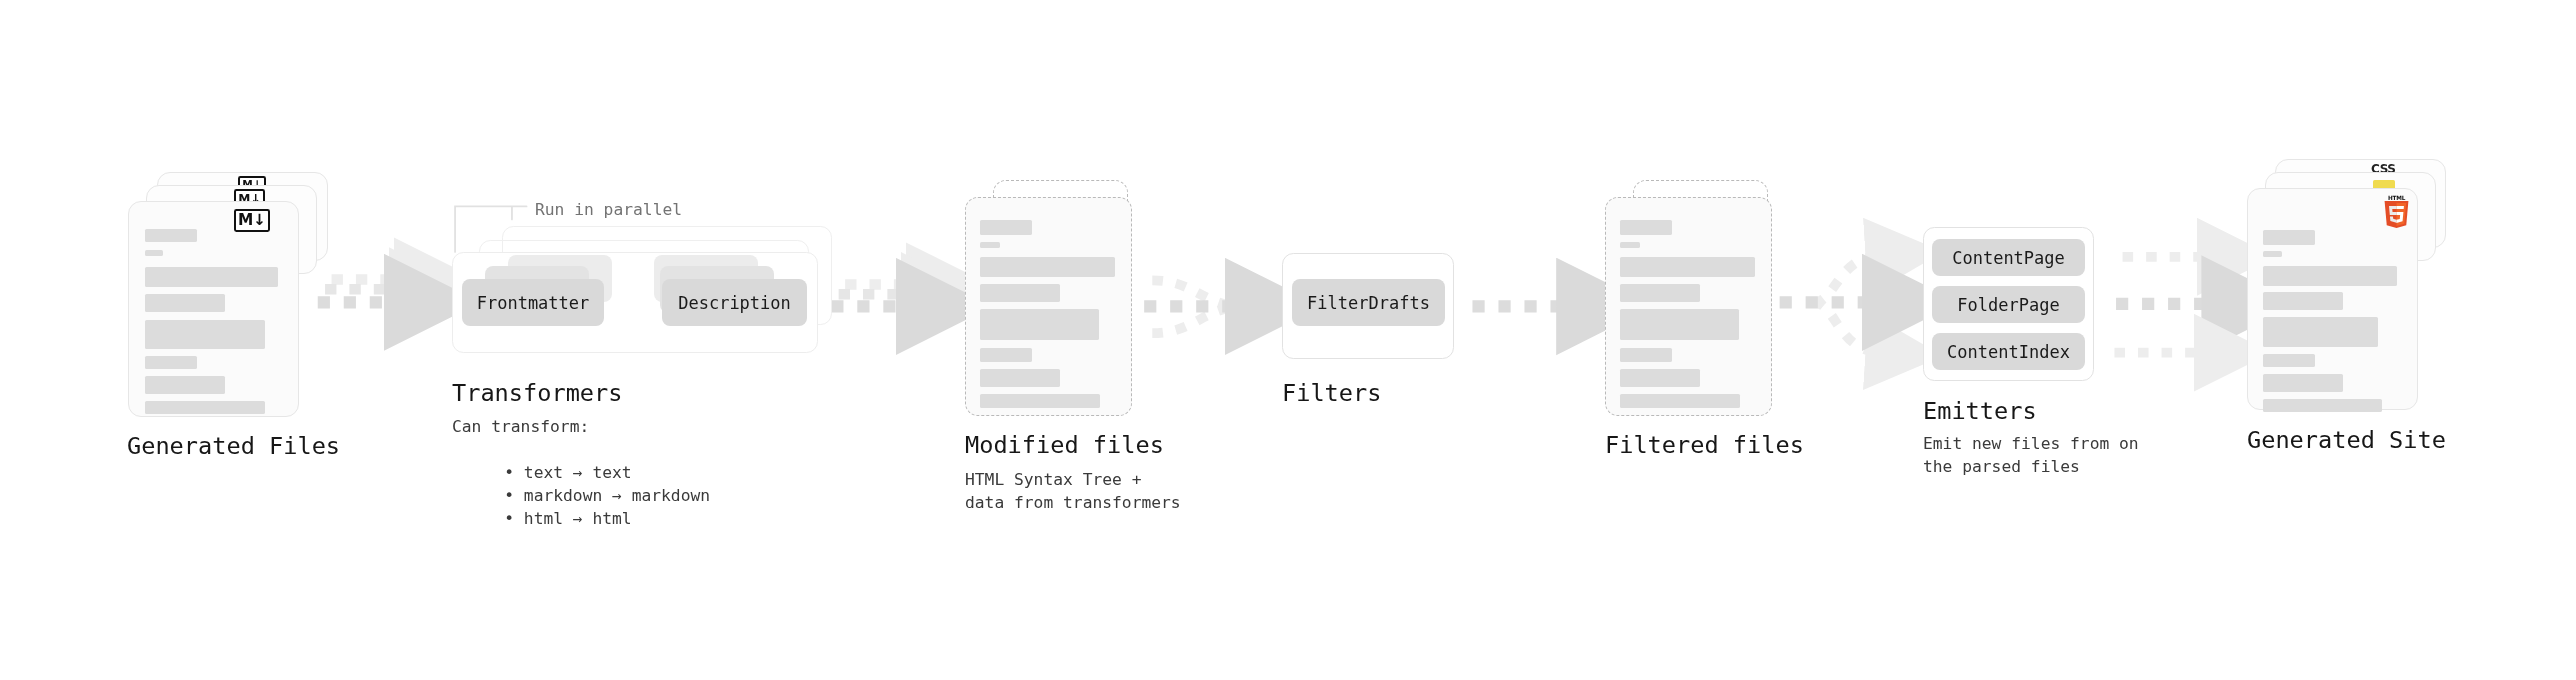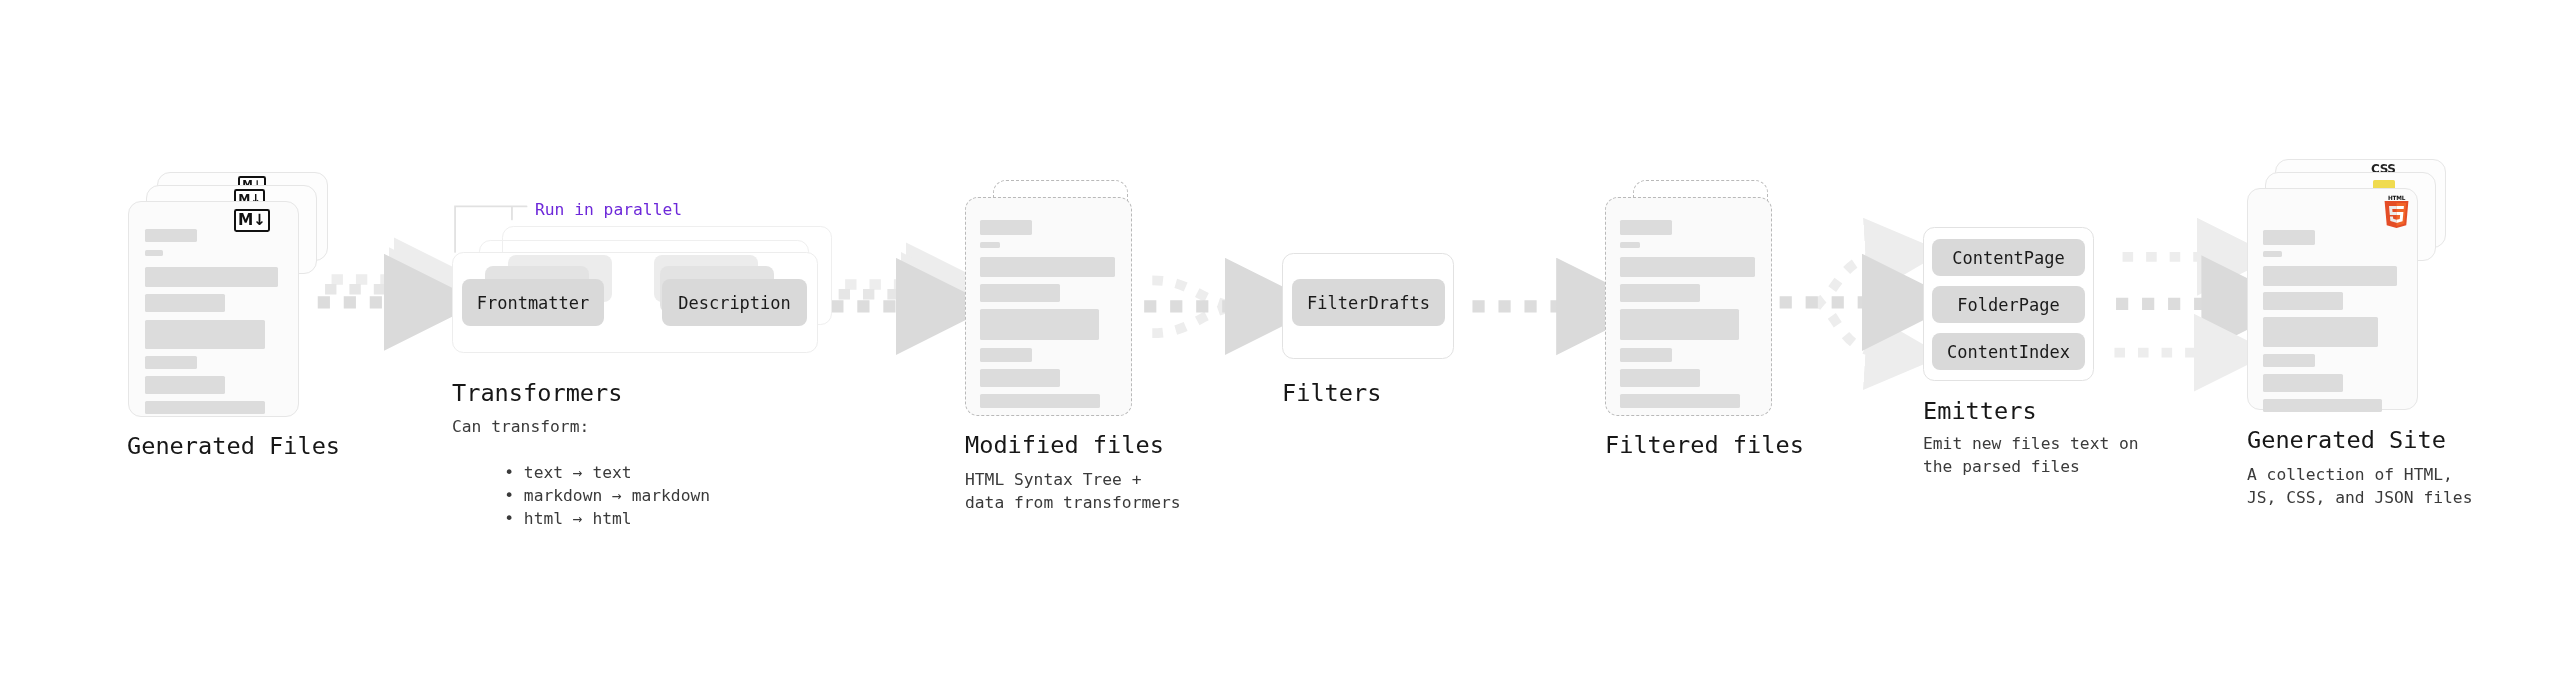--- a/index.html
+++ b/index.html
@@ -51,21 +51,21 @@
   .chip{
     position:absolute;box-sizing:border-box;
     background:#d9d9d9;border-radius:8.1px;
     display:flex;align-items:center;justify-content:center;
     font-size:17px;color:#1a1a1a;white-space:nowrap;
   }
   .chip.g1{background:#ececec;}
   .chip.g2{background:#e3e3e3;}
 
   .runlabel{
-    position:absolute;font-size:16.3px;color:#6d28d9;white-space:nowrap;
+    position:absolute;font-size:16.3px;color:#737373;white-space:nowrap;
   }
 
   svg.lay{position:absolute;left:0;top:0;width:2576px;height:681px;overflow:visible;pointer-events:none;}
 </style>
 </head>
 <body>
 
 <div id="stage">
 
   <svg class="lay" viewBox="0 0 3170 838">
@@ -213,21 +213,21 @@
       </div>
     </div>
   </div>
   <div class="ttl" style="left:1605px;top:431px;">Filtered files</div>
 
   <div class="box" style="left:1923px;top:227px;width:171px;height:154px;"></div>
   <div class="chip" style="left:1932px;top:239px;width:153px;height:37px;">ContentPage</div>
   <div class="chip" style="left:1932px;top:286px;width:153px;height:37px;">FolderPage</div>
   <div class="chip" style="left:1932px;top:333px;width:153px;height:37px;">ContentIndex</div>
   <div class="ttl" style="left:1923px;top:397px;">Emitters</div>
-  <div class="sub" style="left:1923px;top:432px;">Emit new files text on
+  <div class="sub" style="left:1923px;top:432px;">Emit new files from on
 the parsed files</div>
 
   <div class="stack">
     <div class="card ghost" style="left:2275px;top:159px;width:171px;height:89px;"></div>
 
     <div style="position:absolute;left:2371px;top:165px;width:22px;height:14.6px;">
       <div style="width:100%;height:9.8px;background:#fff;border-radius:0.8px;
                   font-family:'DejaVu Sans','Liberation Sans',sans-serif;font-size:12px;font-weight:bold;
                   color:#222;text-align:center;line-height:9.8px;letter-spacing:-0.4px;">CSS</div>
       <div style="width:100%;height:3.3px;background:#2965f1;border-radius:0.8px;margin-top:0.8px;"></div>
@@ -256,17 +256,15 @@
       <svg width="27" height="27" viewBox="0 0 512 512" style="display:block;margin-top:-0.8px;">
         <path fill="#e44d26" d="M71 460L30 0h452l-41 460-185 52z"></path>
         <path fill="#f16529" d="M256 472l149-41 35-394H256z"></path>
         <path fill="#ebebeb" d="M256 208h-75l-5-58h80V94H114l15 172h127zm0 146l-63-17-4-45h-57l8 89 116 32z"></path>
         <path fill="#fff" d="M255 208v58h70l-7 74-63 17v60l116-32 16-177zm0-114v56h137l5-56z"></path>
       </svg>
     </div>
   </div>
 
   <div class="ttl" style="left:2247px;top:426px;">Generated Site</div>
-  <div class="sub" style="left:2247px;top:463px;">A collection of HTML,
-JS, CSS, and JSON files</div>
 
 </div>
 
 
 </body></html>

